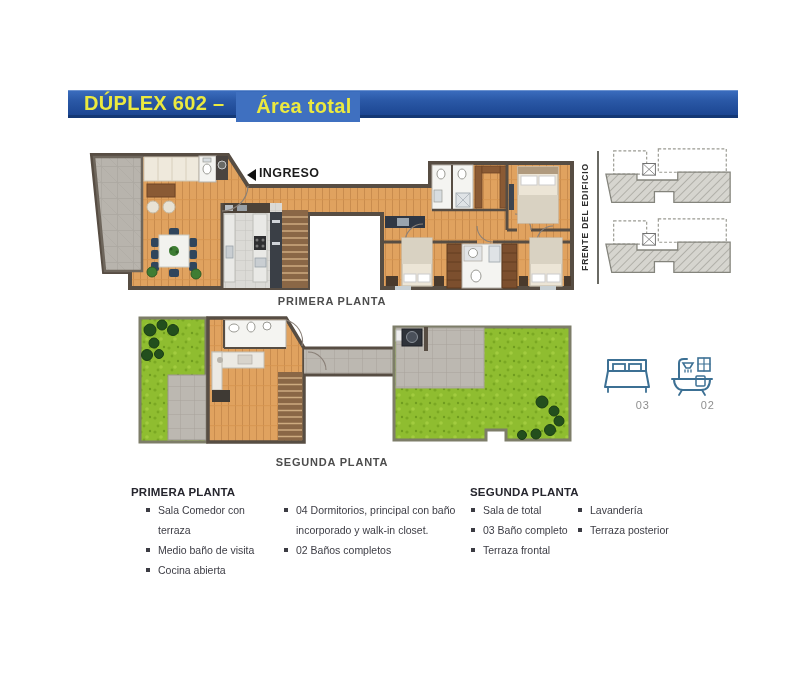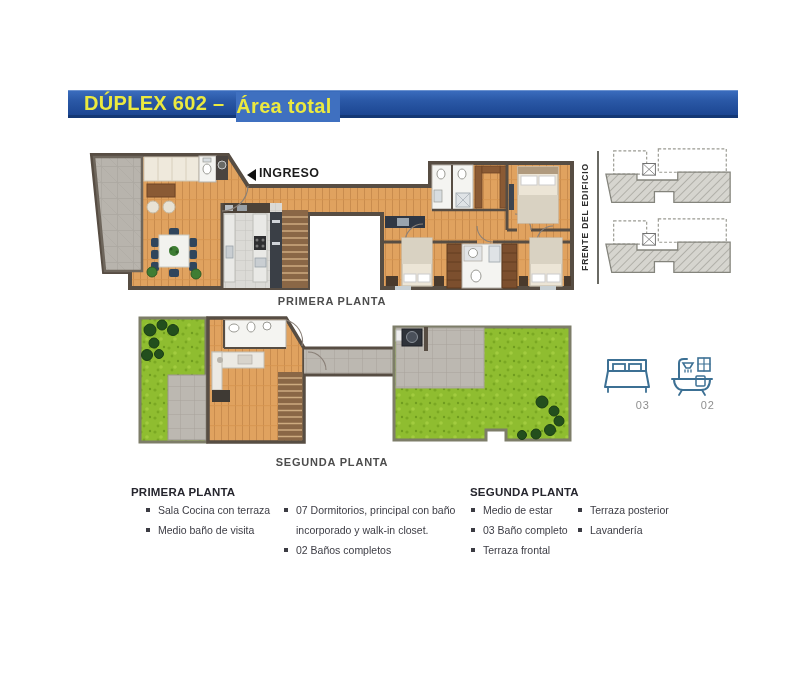--- a/index.html
+++ b/index.html
@@ -7,21 +7,21 @@
          font-family:"Liberation Sans",sans-serif;}
   .abs{position:absolute;}
 
   
   .header-bar{left:68px;top:90px;width:670px;height:28px;
     background:linear-gradient(180deg,#3a6cbd 0%,#2a58a6 40%,#1c4692 100%);
     border-top:1px solid #6b92cf;border-bottom:3px solid #143875;box-sizing:border-box;
     display:flex;align-items:center;padding-left:16px;
     color:#ebe93f;font-size:20px;font-weight:bold;letter-spacing:.3px;}
   .header-bar .prefix{margin-right:12px;}
-  .header-bar .hl1{background:#3f70c0;padding:3px 8px 4px 0;margin-top:7px;}
+  .header-bar .hl1{background:#3f70c0;padding:3px 8px 4px 20px;margin-top:7px;}
   .header-bar .hl2{background:#2e60b0;padding:3px 6px 4px 2px;}
 
   
   .caption{font-size:11px;font-weight:600;color:#4d4d4d;letter-spacing:.8px;text-align:center;}
 
   
   .ingreso-label{font-size:12.5px;font-weight:bold;color:#1b1b1b;letter-spacing:.4px;}
   .ingreso-arrow{width:0;height:0;border-top:6px solid transparent;border-bottom:6px solid transparent;
     border-right:9px solid #111;}
 
@@ -328,32 +328,33 @@
     <path d="M35,3 V16 M29,9 H41" stroke-width="1.2"></path>
     <path d="M3,24 H43"></path>
     <path d="M5,24 C5,31 9,35 14,35 H32 C39,35 41,30 41,24"></path>
     <path d="M13,35 L10,40 M33,35 L36,40" stroke-width="1.8"></path>
     <rect x="27" y="21" width="9" height="10" rx="1" stroke-width="1.5"></rect>
   </svg>
   <div class="abs stat-count" style="left:669px;top:399px;width:46px">02</div>
 
   <div class="abs feat-head" style="left:131px;top:486px">PRIMERA PLANTA</div>
   <div class="abs feat-col" style="left:145px;top:500px;width:135px">
-    <div class="feat-item"><span class="sq"></span><span>Sala Cocina con terraza</span></div>
+    <div class="feat-item"><span class="sq"></span><span>Sala Comedor con terraza</span></div>
     <div class="feat-item"><span class="sq"></span><span>Medio baño de visita</span></div>
+    <div class="feat-item"><span class="sq"></span><span>Cocina abierta</span></div>
   </div>
   <div class="abs feat-col" style="left:283px;top:500px;width:188px">
-    <div class="feat-item"><span class="sq"></span><span>07 Dormitorios, principal con baño incorporado y walk-in closet.</span></div>
+    <div class="feat-item"><span class="sq"></span><span>04 Dormitorios, principal con baño incorporado y walk-in closet.</span></div>
     <div class="feat-item"><span class="sq"></span><span>02 Baños completos</span></div>
   </div>
 
   <div class="abs feat-head" style="left:470px;top:486px">SEGUNDA PLANTA</div>
   <div class="abs feat-col" style="left:470px;top:500px;width:104px">
-    <div class="feat-item"><span class="sq"></span><span>Medio de estar</span></div>
+    <div class="feat-item"><span class="sq"></span><span>Sala de total</span></div>
     <div class="feat-item"><span class="sq"></span><span>03 Baño completo</span></div>
     <div class="feat-item"><span class="sq"></span><span>Terraza frontal</span></div>
   </div>
   <div class="abs feat-col" style="left:577px;top:500px;width:130px">
+    <div class="feat-item"><span class="sq"></span><span>Lavandería</span></div>
     <div class="feat-item"><span class="sq"></span><span>Terraza posterior</span></div>
-    <div class="feat-item"><span class="sq"></span><span>Lavandería</span></div>
   </div>
 
 </div>
 
 </body></html>

